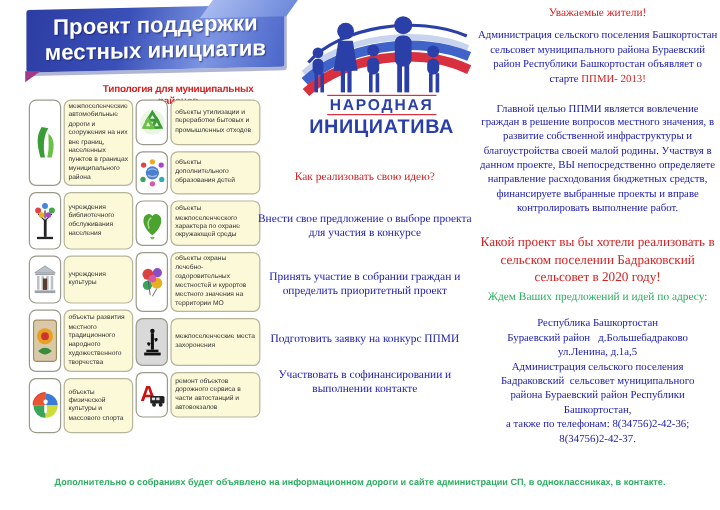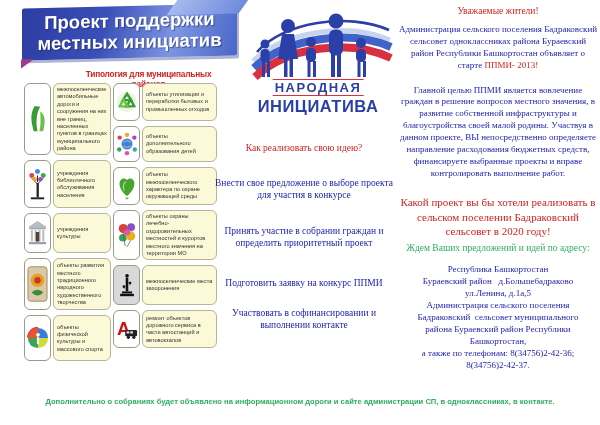--- a/index.html
+++ b/index.html
@@ -260,21 +260,21 @@
     <div class="step step-q">Как реализовать свою идею?</div>
     <div class="step step-1">Внести свое предложение о выборе проекта для участия в конкурсе</div>
     <div class="step step-2">Принять участие в собрании граждан и определить приоритетный проект</div>
     <div class="step step-3">Подготовить заявку на конкурс ППМИ</div>
     <div class="step step-4">Участвовать в софинансировании и выполнении контакте</div>
   </div>
 
   <div class="rcol">
     <div class="rc-greet">Уважаемые  жители!</div>
     <div class="rc-para1">
-      <span>Администрация сельского поселения Бадраковский сельсовет одноклассниках района Бураевский район Республики Башкортостан объявляет о старте  </span>
+      <span>Администрация сельского поселения Башкортостан сельсовет муниципального района Бураевский район Республики Башкортостан объявляет о старте  </span>
       <span class="rc-hl">ППМИ- 2013!</span>
     </div>
     <div class="rc-goal">Главной целью ППМИ является вовлечение граждан в решение вопросов местного значения, в развитие собственной инфраструктуры и благоустройства своей малой родины. Участвуя в данном проекте, ВЫ непосредственно определяете направление расходования бюджетных средств, финансируете выбранные проекты и вправе контролировать выполнение работ.</div>
     <div class="rc-q">Какой проект вы  бы хотели реализовать в сельском поселении Бадраковский сельсовет в 2020 году!</div>
     <div class="rc-invite">Ждем  Ваших  предложений  и идей по адресу:</div>
     <div class="rc-addr">Республика Башкортостан
 Бураевский район   д.Большебадраково
 ул.Ленина, д.1а,5
 Администрация сельского поселения
 Бадраковский  сельсовет муниципального

